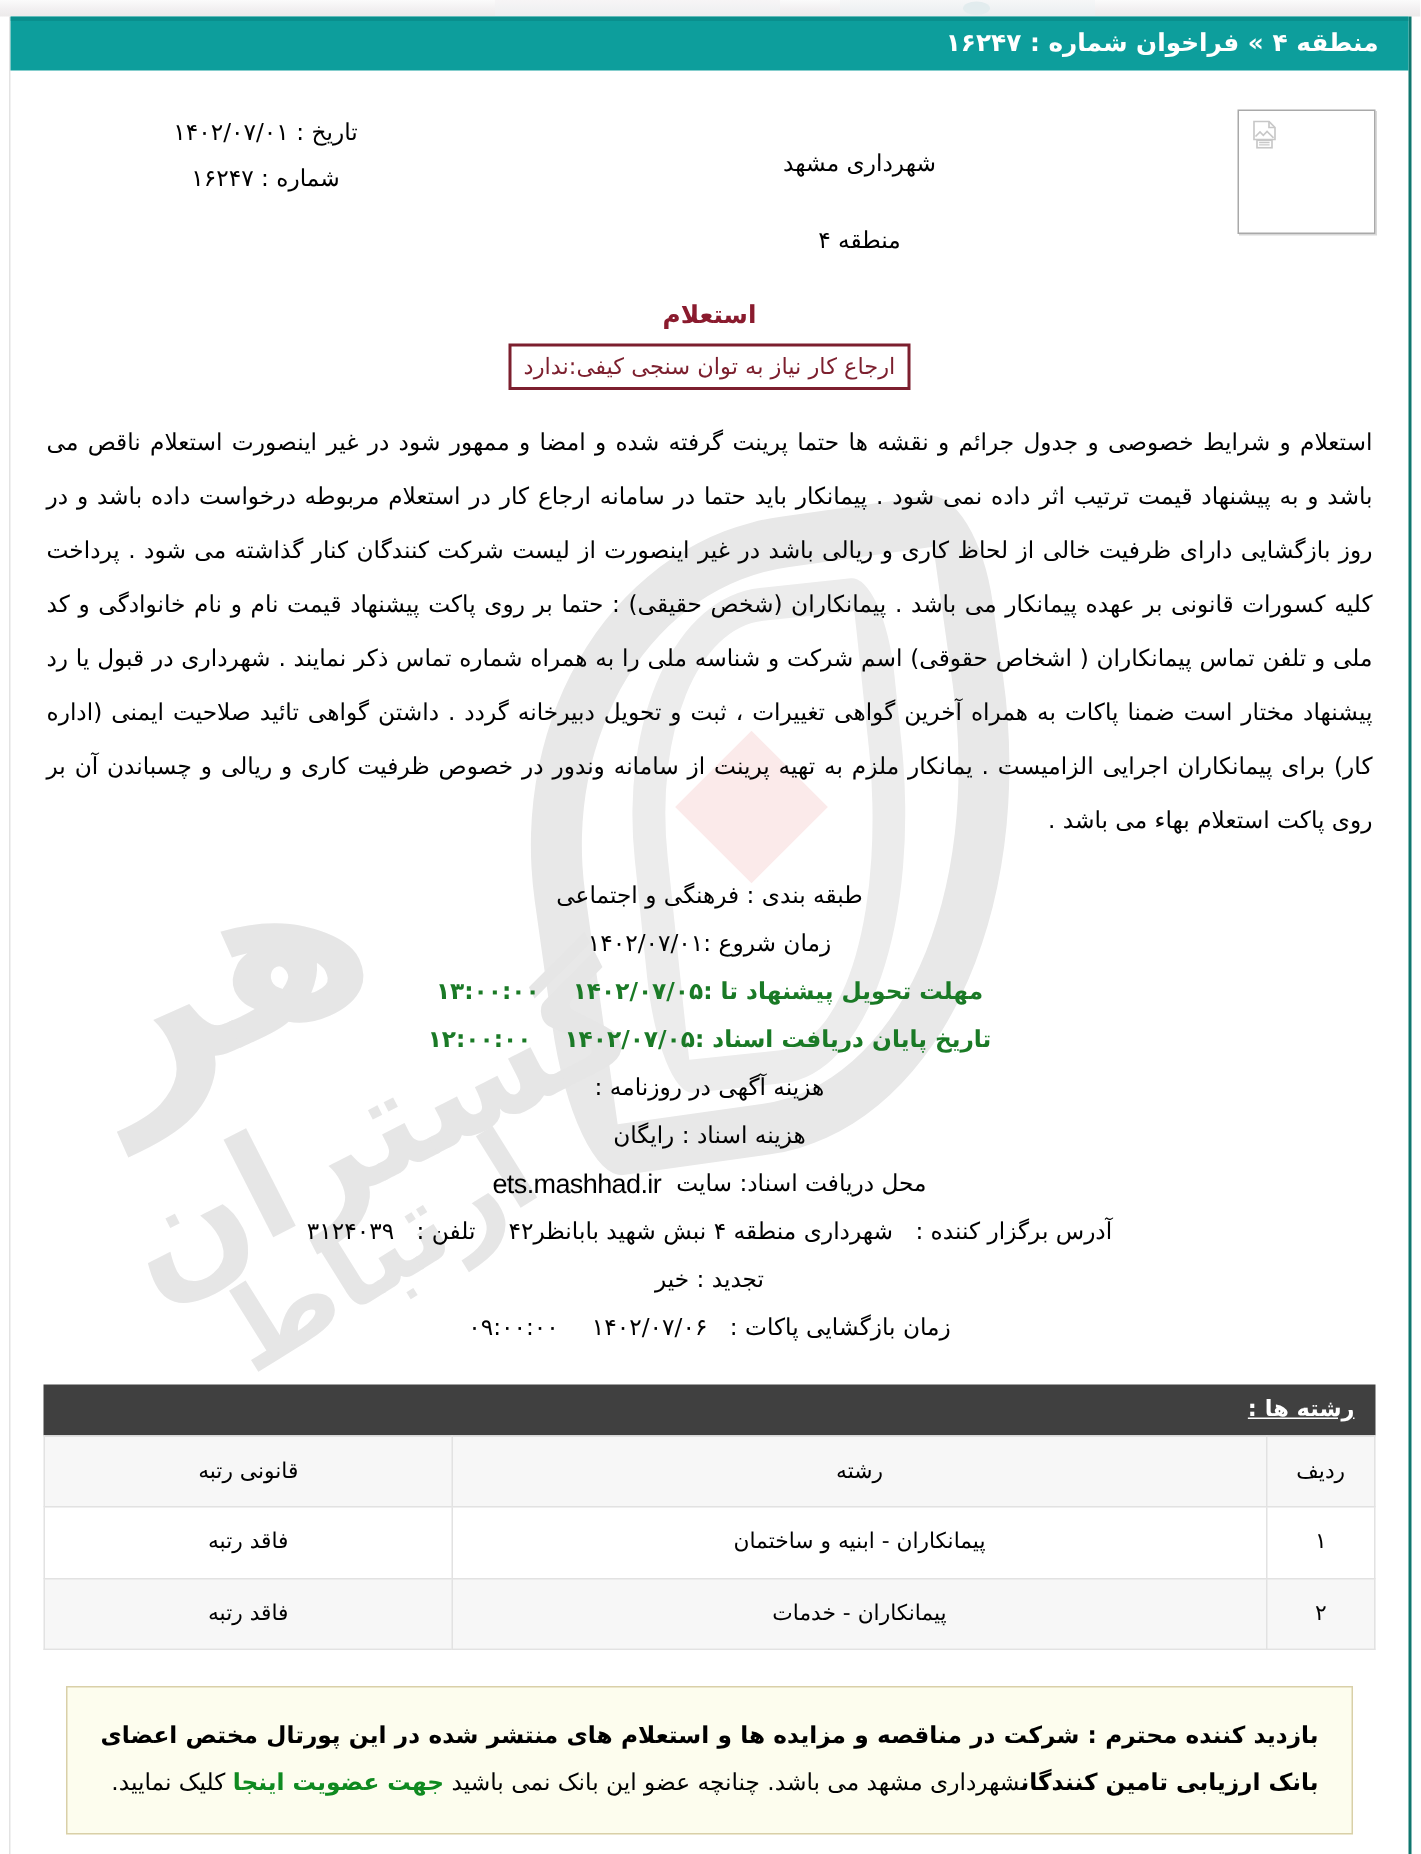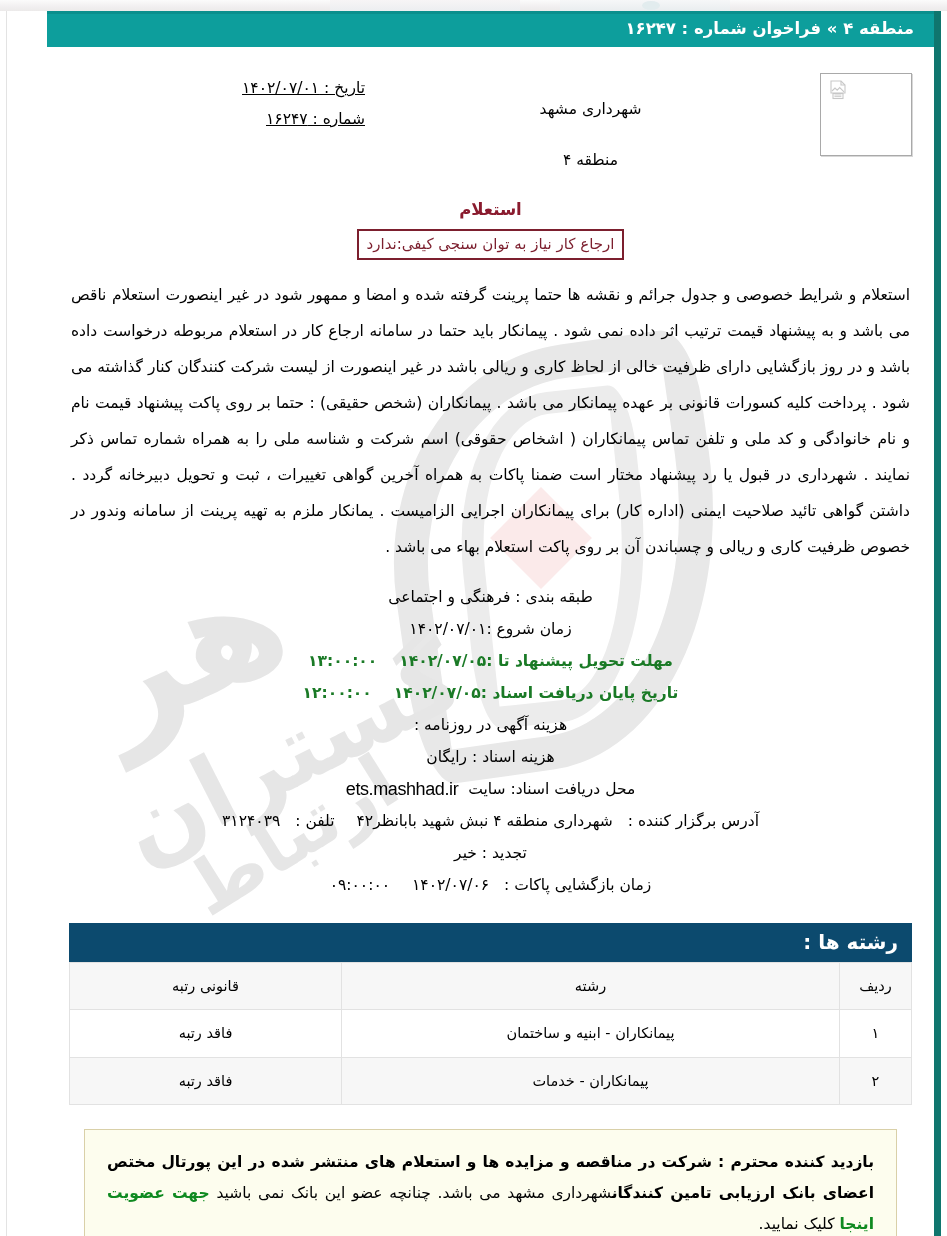--- a/index.html
+++ b/index.html
@@ -52,22 +52,21 @@
 
   
   .page-frame {
     position: absolute;
     top: 11px;
     left: 6px;
     right: 6px;
     bottom: 0;
     background: #ffffff;
     border-left: 1px solid #e3e3e3;
-    border-right: 7px solid #0f766e;
-    padding-left: 40px;
+    border-right: 2px solid #0f766e;
   }
 
   
   .header-bar {
     position: relative;
     height: 36px;
     background: #0d9e9c;
     display: flex;
     align-items: center;
     justify-content: flex-start;
@@ -159,23 +158,22 @@
   
   .info-row {
     display: flex;
     justify-content: space-between;
     align-items: flex-start;
     padding-top: 26px;
     min-height: 110px;
   }
   .info-right {
     width: 300px;
-    text-align: right;
+    text-align: center;
     padding-right: 4px;
-    text-decoration: underline;
   }
   .info-right div {
     font-size: 15.5px;
     line-height: 31px;
     white-space: nowrap;
   }
   .info-center {
     flex: 1;
     text-align: center;
     padding-top: 1px;
@@ -263,26 +261,27 @@
   }
   .sp { display: inline-block; width: 22px; }
   .sp-sm { display: inline-block; width: 10px; }
 
   
   .table-section {
     margin-top: 22px;
     padding-bottom: 4px;
   }
   .table-head {
-    background: #0c4a6e;
+    background: #404040;
     color: #fff;
-    font-size: 20px;
+    font-size: 15px;
     font-weight: bold;
     padding: 9px 14px 10px 14px;
     line-height: 1;
+    text-decoration: underline;
   }
   table.rows {
     width: 100%;
     border-collapse: collapse;
     background: #fff;
     border: 1px solid #e0e0e0;
     border-top: none;
     table-layout: fixed;
   }
   table.rows th, table.rows td {

